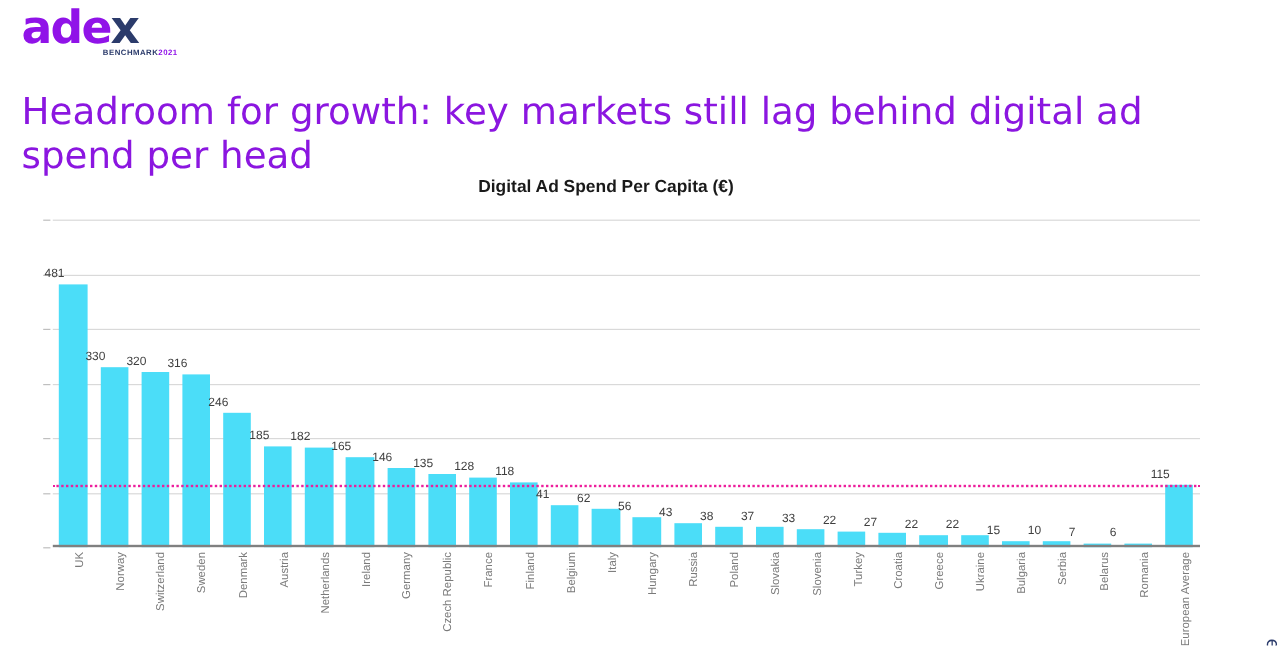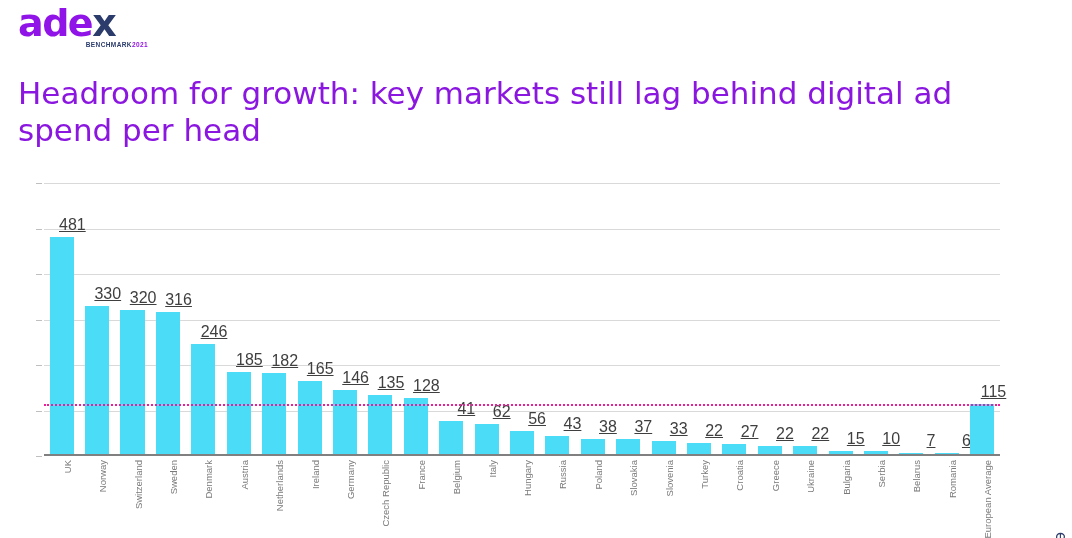--- a/index.html
+++ b/index.html
@@ -134,24 +134,23 @@
   }
   .bar {
     width: 68%;
     background: #4BDDF8;
   }
   .bar-value {
     position: absolute;
     width: 48px;
     left: 50%;
     margin-left: -24px;
-    text-align: right;
-    font-size: 16px;
+    text-align: left;
+    font-size: 10px;
     color: #3f3f3f;
-    text-decoration: underline;
   }
   .cat-label {
     position: absolute;
     top: 100%;
     left: 50%;
     margin-top: 4px;
     transform-origin: left top;
     transform: rotate(-90deg) translateX(-100%);
     white-space: nowrap;
     font-size: 9.5px;
@@ -176,20 +175,21 @@
 
 <div id="logo">
   <div id="logo-wordmark"><span>ade</span><span class="x-part">x</span></div>
   <div id="logo-sub"><span>BENCHMARK</span><span class="year">2021</span></div>
 </div>
 
 <h1 id="headline">Headroom for growth: key markets still lag behind digital ad spend per head</h1>
 
 <div id="chart-area">
 
+  <div id="chart-title">Digital Ad Spend Per Capita (€)</div>
 
   <div id="plot">
     <div id="gridlines">
         <div class="ytick" style="top: 273px;"></div>
         <div class="gridline" style="top: 227.5px;"></div>
         <div class="ytick" style="top: 227.5px;"></div>
         <div class="gridline" style="top: 182px;"></div>
         <div class="ytick" style="top: 182px;"></div>
         <div class="gridline" style="top: 136.5px;"></div>
         <div class="ytick" style="top: 136.5px;"></div>
@@ -250,20 +250,25 @@
           <div class="bar" style="height: 61.425px; background: rgb(75, 221, 248);"></div>
           <div class="bar-value" style="bottom: 64.425px;">135</div>
           <div class="cat-label">Czech Republic</div>
         </div>
         <div class="bar-slot">
           <div class="bar" style="height: 58.24px; background: rgb(75, 221, 248);"></div>
           <div class="bar-value" style="bottom: 61.24px;">128</div>
           <div class="cat-label">France</div>
         </div>
         <div class="bar-slot">
+          <div class="bar" style="height: 53.69px; background: rgb(75, 221, 248);"></div>
+          <div class="bar-value" style="bottom: 56.69px;">118</div>
+          <div class="cat-label">Finland</div>
+        </div>
+        <div class="bar-slot">
           <div class="bar" style="height: 35.49px; background: rgb(75, 221, 248);"></div>
           <div class="bar-value" style="bottom: 38.49px;">41</div>
           <div class="cat-label">Belgium</div>
         </div>
         <div class="bar-slot">
           <div class="bar" style="height: 32.305px; background: rgb(75, 221, 248);"></div>
           <div class="bar-value" style="bottom: 35.305px;">62</div>
           <div class="cat-label">Italy</div>
         </div>
         <div class="bar-slot">

